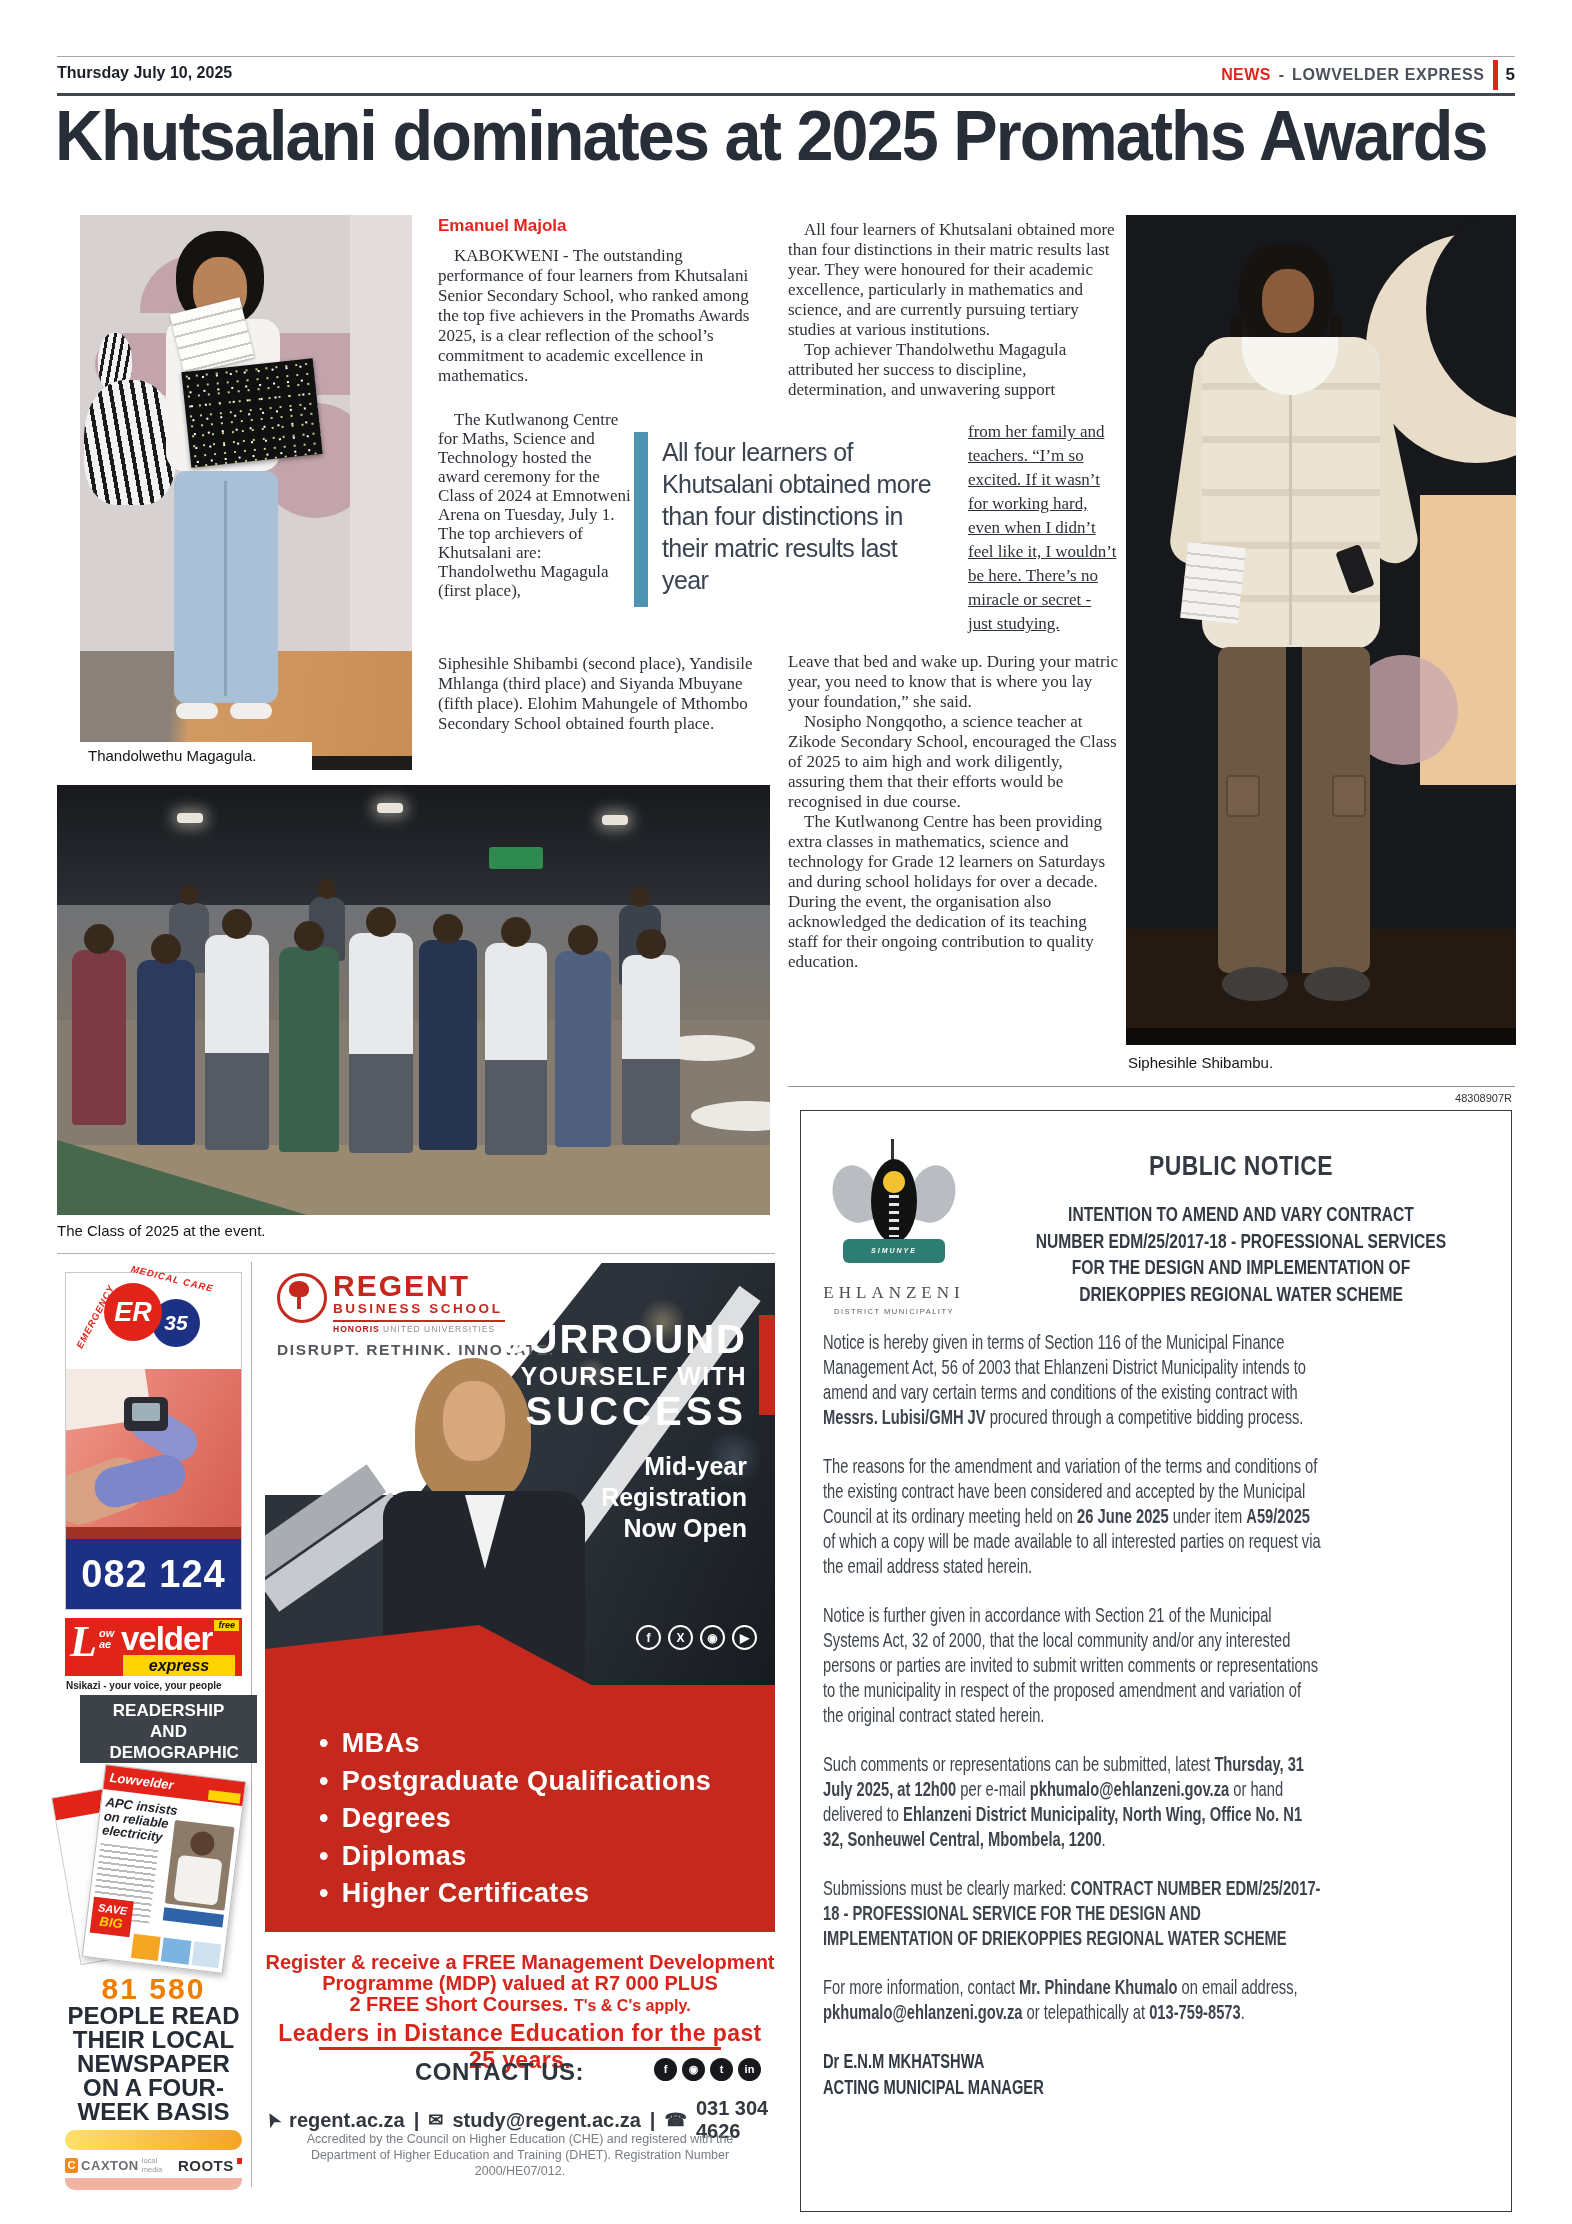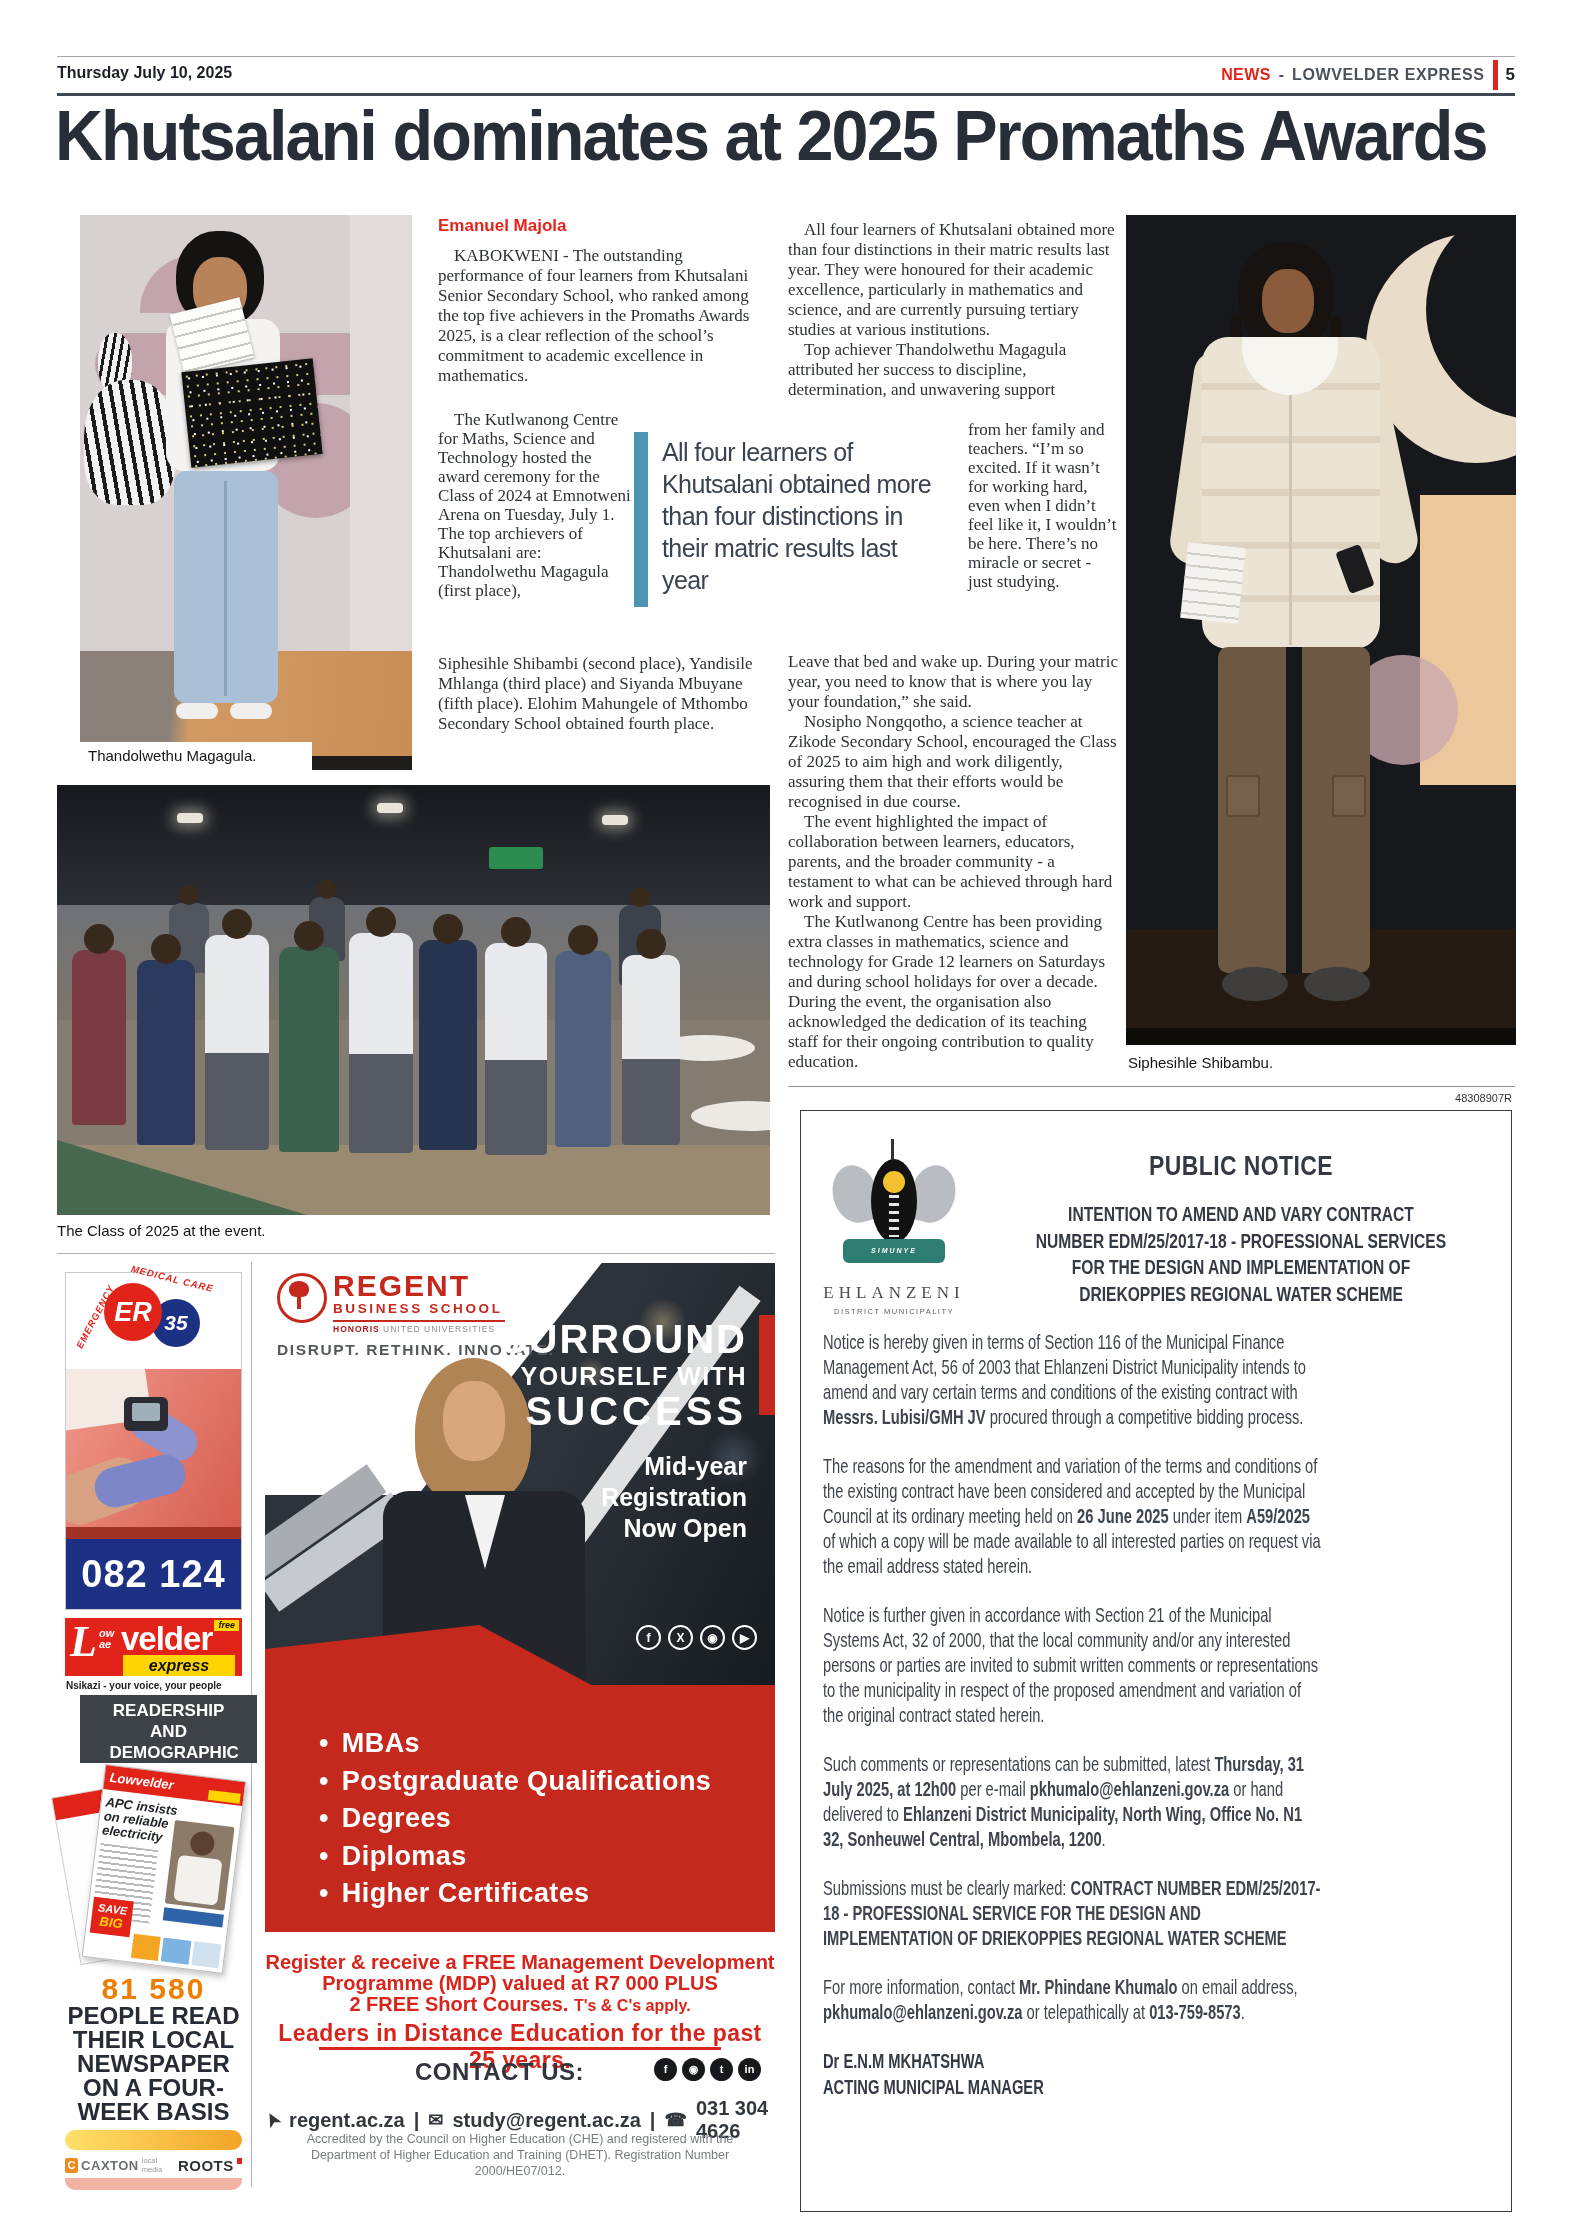--- a/index.html
+++ b/index.html
@@ -21,21 +21,21 @@
             transform:scaleX(.95);transform-origin:left top;}
   
   .byline{position:absolute;left:438px;top:216px;font-size:17px;font-weight:800;color:#e8231c;}
   .art{position:absolute;font-family:"Liberation Serif",serif;font-size:17px;line-height:20px;color:#2d3138;}
   .art p{margin:0;}
   .art p.ind{text-indent:16px;}
   .col2top{left:438px;top:246px;width:318px;}
   .col2narrow{left:438px;top:410px;width:196px;line-height:19px;}
   .col2bot{left:438px;top:654px;width:318px;}
   .col3top{left:788px;top:220px;width:330px;}
-  .col3narrow{left:968px;top:420px;width:150px;line-height:19px;}
+  .col3narrow{left:968px;top:420px;width:150px;line-height:24px;text-decoration:underline;}
   .col3bot{left:788px;top:652px;width:332px;}
   .pullquote{position:absolute;left:634px;top:432px;width:306px;}
   .pq-bar{position:absolute;left:0;top:0;width:14px;height:175px;background:#4d94b2;}
   .pq-text{position:absolute;left:28px;top:4px;width:285px;font-size:25px;line-height:32px;
            color:#3a4350;letter-spacing:-.6px;}
   .caption{position:absolute;font-size:15px;color:#151515;}
   .cap2{left:1128px;top:1054px;}
   .cap3{left:57px;top:1222px;}
   
   .photo1{position:absolute;left:80px;top:215px;width:332px;height:555px;background:#d7d2d1;overflow:hidden;}
@@ -328,21 +328,20 @@
   <div class="art col3top">
     <p class="ind">All four learners of Khutsalani obtained more than four distinctions in their matric results last year. They were honoured for their academic excellence, particularly in mathematics and science, and are currently pursuing tertiary studies at various institutions.</p>
     <p class="ind">Top achiever Thandolwethu Magagula attributed her success to discipline, determination, and unwavering support</p>
   </div>
   <div class="art col3narrow">
     <p>from her family and teachers. “I’m so excited. If it wasn’t for working hard, even when I didn’t feel like it, I wouldn’t be here. There’s no miracle or secret - just studying.</p>
   </div>
   <div class="art col3bot">
     <p>Leave that bed and wake up. During your matric year, you need to know that is where you lay your foundation,” she said.</p>
     <p class="ind">Nosipho Nongqotho, a science teacher at Zikode Secondary School, encouraged the Class of 2025 to aim high and work diligently, assuring them that their efforts would be recognised in due course.</p>
-    <p class="ind">The event highlighted the impact of collaboration between learners, educators, parents, and the broader community - a testament to what can be achieved through hard work and support.</p>
     <p class="ind">The Kutlwanong Centre has been providing extra classes in mathematics, science and technology for Grade 12 learners on Saturdays and during school holidays for over a decade. During the event, the organisation also acknowledged the dedication of its teaching staff for their ongoing contribution to quality education.</p>
   </div>
 
   <div class="photo2">
     <i class="p2-cream"></i>
       <i class="p2-cream2"></i>
       <i class="p2-peach"></i>
       <i class="p2-mauve"></i>
     <i class="p2-strand" style="left:104px;"></i>
       <i class="p2-strand" style="left:204px;"></i>

